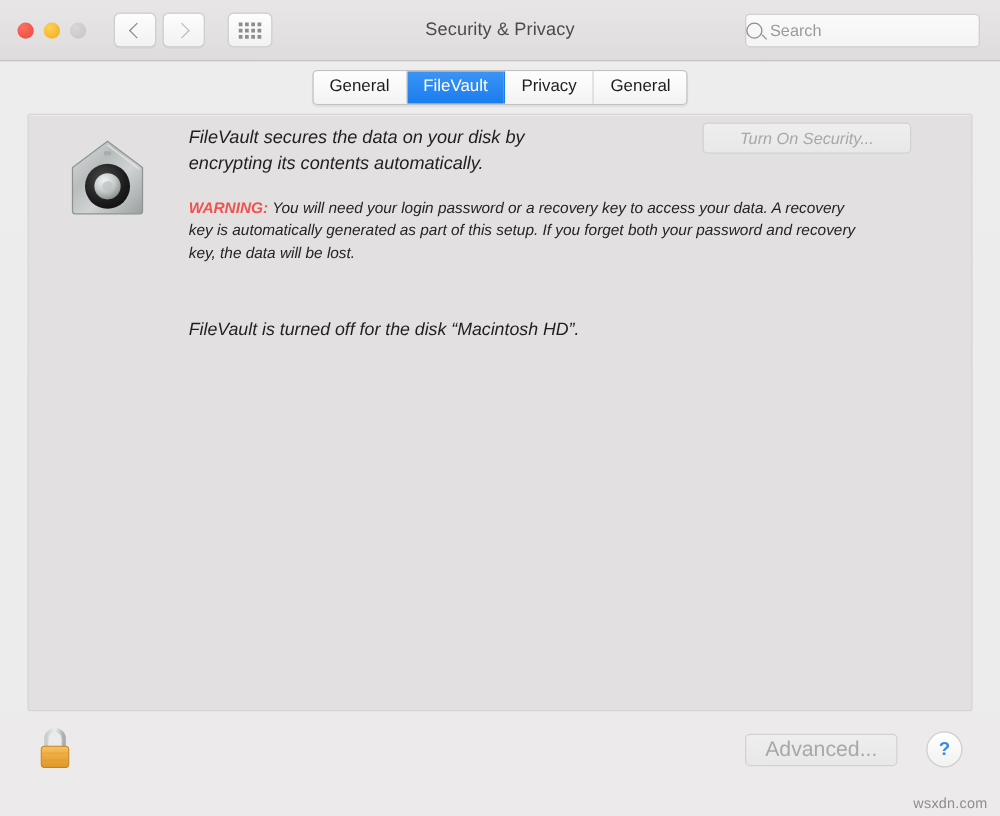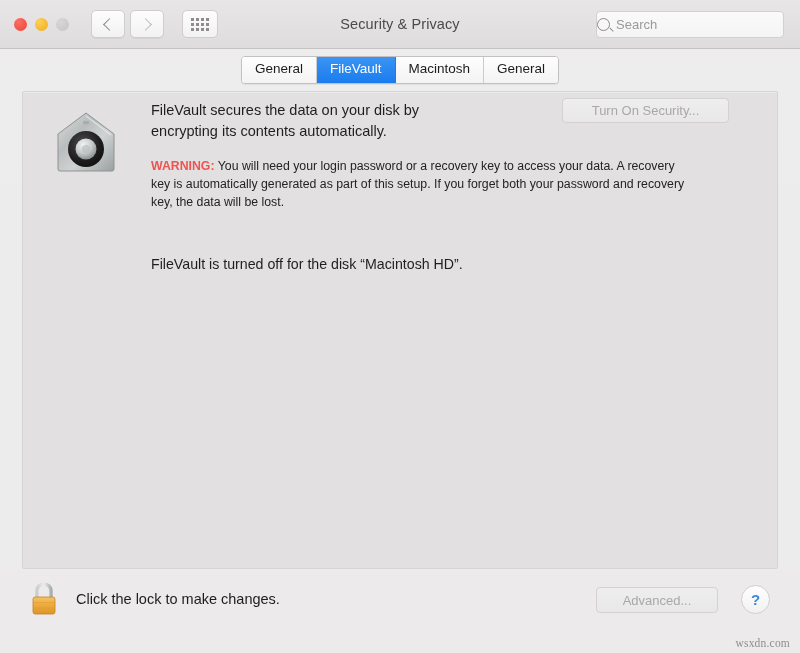--- a/index.html
+++ b/index.html
@@ -176,20 +176,21 @@
   .tab.active {
     background: linear-gradient(180deg, #3c94f5 0%, #1a7ced 100%);
     color: #ffffff;
     border-right-color: #1a7ced;
   }
 
   
   .panelwrap {
     flex: 1 1 auto;
     position: relative;
+    font-style: italic;
   }
   .panel {
     position: absolute;
     left: 22px;
     top: 0px;
     width: 754px;
     height: 476px;
     background: #e2e0e0;
     border: 1px solid #d6d4d4;
     border-radius: 2px;
@@ -274,21 +275,21 @@
   .advanced {
     position: absolute;
     right: 82px;
     top: 17px;
     width: 120px;
     height: 24px;
     border-radius: 4px;
     background: linear-gradient(180deg, #efeeee 0%, #e9e8e8 100%);
     border: 1px solid #d3d1d1;
     color: #a9a7a7;
-    font-size: 13px;
+    font-size: 17px;
     display: flex;
     align-items: center;
     justify-content: center;
   }
   .helpbtn {
     position: absolute;
     right: 30px;
     top: 15px;
     width: 27px;
     height: 27px;
@@ -303,21 +304,20 @@
     justify-content: center;
   }
 
   .watermark {
     position: absolute;
     right: 10px;
     bottom: 4px;
     font-size: 11.5px;
     color: #8f8d8d;
     letter-spacing: 0.2px;
-    font-family: Liberation Serif, serif;
   }
 </style>
 </head>
 <body>
 
 <div class="window">
 
   <div class="titlebar">
     <div class="traffic">
       <span class="light red"></span>
@@ -356,21 +356,21 @@
     <div class="searchbox">
       <span class="sicon"></span>
       <span class="stext">Search</span>
     </div>
   </div>
 
   <div class="tabzone">
     <div class="tabs">
       <div class="tab">General</div>
       <div class="tab active">FileVault</div>
-      <div class="tab">Macintosh</div>
+      <div class="tab">Privacy</div>
       <div class="tab">General</div>
     </div>
   </div>
 
   <div class="panelwrap">
     <div class="panel">
 
       <div class="fv-icon">
         <svg width="70" height="70" viewBox="0 0 70 70">
           <defs>
@@ -431,21 +431,20 @@
             <stop offset="0%" stop-color="#c9cdcd"></stop>
             <stop offset="50%" stop-color="#eceeee"></stop>
             <stop offset="100%" stop-color="#a8adad"></stop>
           </linearGradient>
         </defs>
         <path d="M9 16 L9 9 a7 7 0 0 1 14 0 L23 16" fill="none" stroke="url(#shackle)" stroke-width="3.4"></path>
         <rect x="5" y="15" width="22" height="17" rx="2.2" fill="url(#lockBody)" stroke="#c4831f" stroke-width="0.8"></rect>
         <line x1="5" y1="20.5" x2="27" y2="20.5" stroke="#d79b30" stroke-width="0.7" opacity="0.7"></line>
         <line x1="5" y1="26" x2="27" y2="26" stroke="#d79b30" stroke-width="0.7" opacity="0.7"></line>
       </svg>
-      <span class="lock-text">Click the lock to make changes.</span>
     </div>
 
     <div class="advanced">Advanced...</div>
     <div class="helpbtn">?</div>
 
     <div class="watermark">wsxdn.com</div>
   </div>
 
 </div>
 

